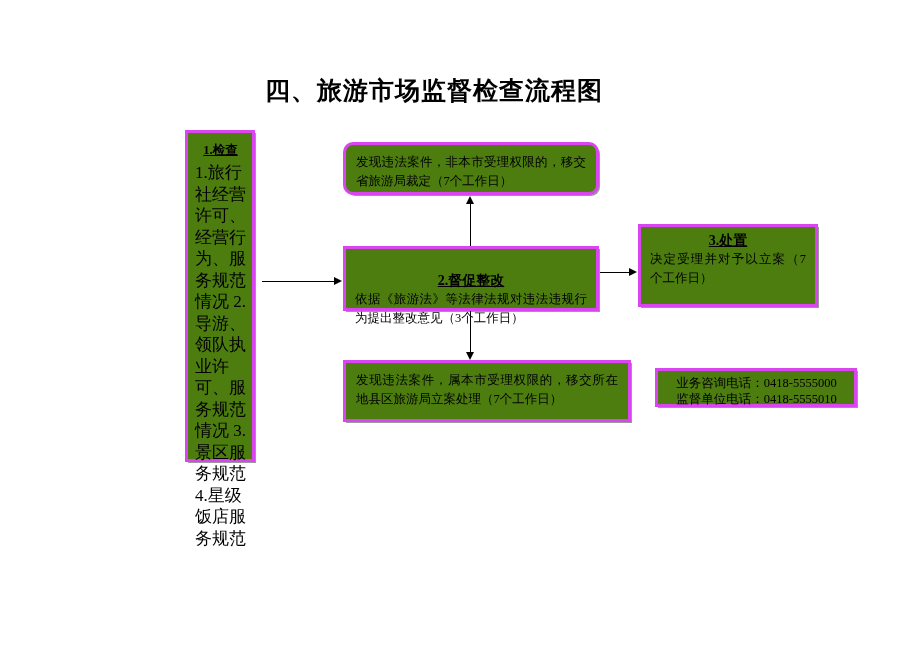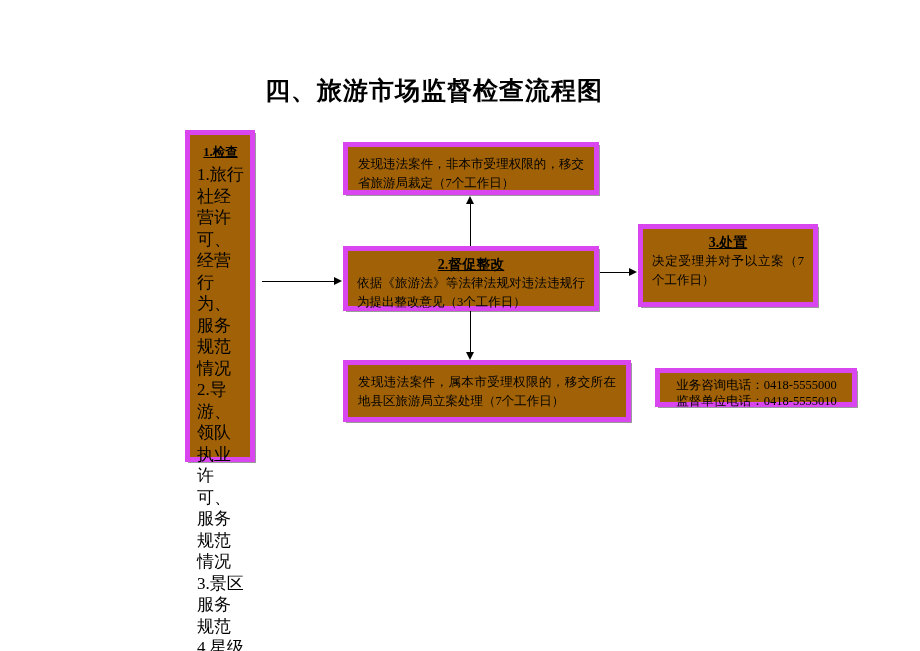--- a/index.html
+++ b/index.html
@@ -31,22 +31,22 @@
     font-weight: bold;
     letter-spacing: 1px;
     line-height: 34px;
     font-family: "Liberation Serif", "DejaVu Serif", serif;
   }
 
   
   .node {
     position: absolute;
     box-sizing: border-box;
-    border: 5px solid #d946ef;
-    background: #a16207;
+    border: 3px solid #d946ef;
+    background: #4d7c0f;
     box-shadow: 2px 2px 0 -1px #9a9a9a;
   }
   .node .node-title {
     display: block;
     text-align: center;
     font-weight: bold;
     font-size: 14px;
     line-height: 17px;
     text-decoration: underline;
     margin-bottom: 1px;
@@ -78,29 +78,30 @@
     letter-spacing: 0px;
   }
 
   
   #box-province {
     left: 343px;
     top: 142px;
     width: 256px;
     height: 53px;
     padding: 8px 10px 4px 10px;
+    border-radius: 10px;
   }
 
   
   #box-rectify {
     left: 343px;
     top: 246px;
     width: 256px;
     height: 65px;
-    padding: 5px 9px 4px 9px;
+    padding: 23px 9px 4px 9px;
   }
 
   
   #box-local {
     left: 343px;
     top: 360px;
     width: 288px;
     height: 62px;
     padding: 8px 10px 4px 10px;
   }

